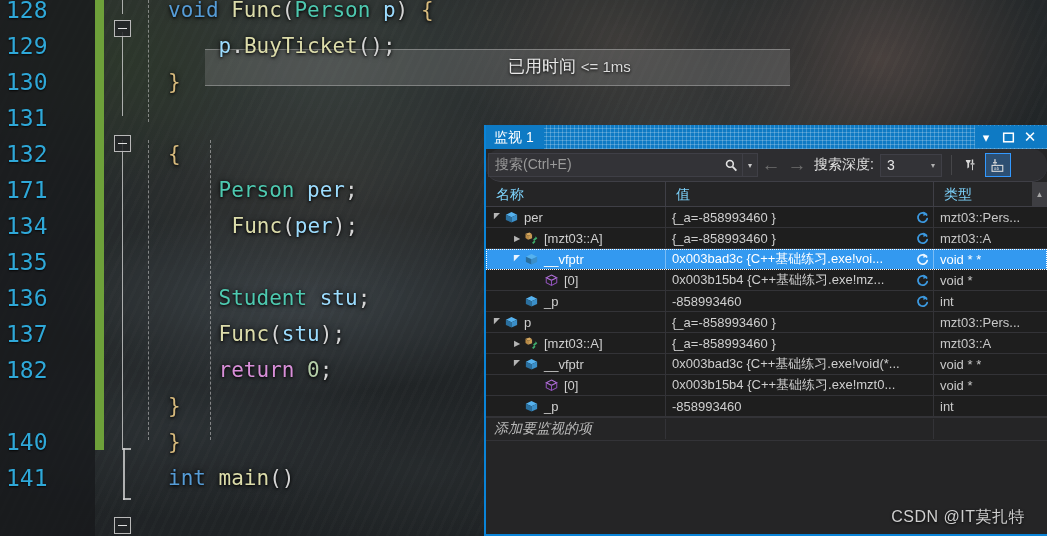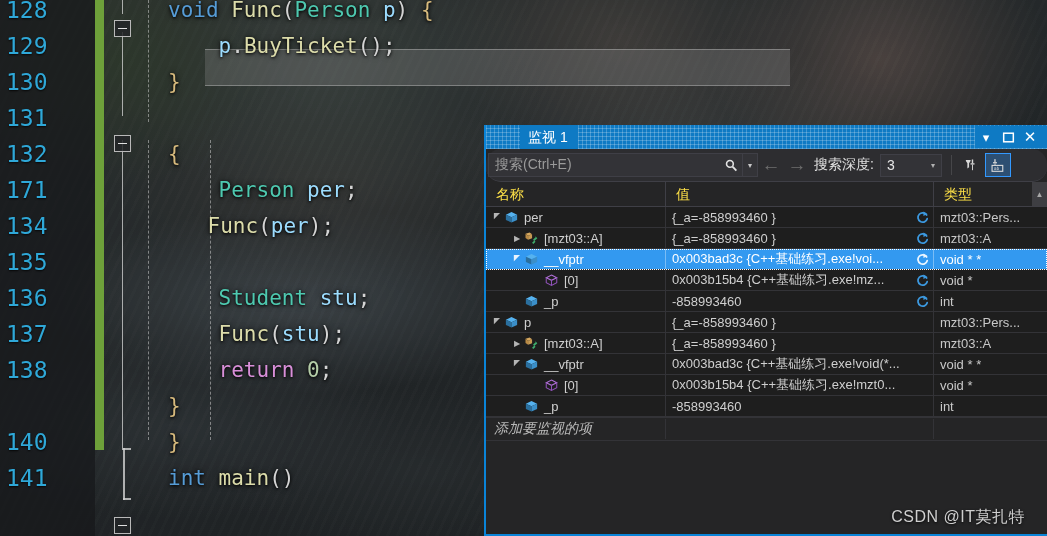--- a/index.html
+++ b/index.html
@@ -161,21 +161,21 @@
       repeating-linear-gradient(90deg, rgba(255,255,255,.22) 0 1px, rgba(255,255,255,0) 1px 4px),
       repeating-linear-gradient(0deg, rgba(255,255,255,.22) 0 1px, rgba(255,255,255,0) 1px 4px);
     display: flex; align-items: center;
   }
   .w-title .label {
     background: #0e7ac4;
     color: #ffffff;
     font-size: 14px;
     padding: 0 10px 0 8px;
     line-height: 24px;
-    position: relative; z-index: 2; margin-left: 34px;
+    position: relative; z-index: 2;
   }
   .w-title .spacer { flex: 1; }
   .w-title .btns {
     display: flex; align-items: center; gap: 0;
     background: #0e7ac4; position: relative; z-index: 2;
     padding-right: 4px;
   }
   .w-title .tbtn {
     width: 22px; height: 22px;
     display: flex; align-items: center; justify-content: center;
@@ -236,21 +236,21 @@
     border: 1px solid #3399ff; background: #2d4f72; box-sizing: border-box;
   }
 
   .w-head {
     height: 24px; background: #252526;
     border-bottom: 1px solid #3f3f46;
     display: flex; align-items: center;
     position: relative;
   }
   .w-head .col {
-    color: #fde047; font-size: 14px;
+    color: #7dd3fc; font-size: 14px;
     padding-left: 10px;
     height: 24px; line-height: 24px;
     box-sizing: border-box;
   }
   .w-head .c-name  { width: 180px; border-right: 1px solid #3f3f46; }
   .w-head .c-val   { width: 268px; border-right: 1px solid #3f3f46; }
   .w-head .c-type  { width: 98px; }
   .w-head .sbtn {
     position: absolute; right: 0; top: 0;
     width: 15px; height: 24px;
@@ -371,33 +371,37 @@
     <div class="brace-line" style="left:122px; top:140px; height:310px;"></div>
     <div class="indent-line" style="left:148px; top:140px; height:300px;"></div>
     <div class="indent-line" style="left:210px; top:140px; height:300px;"></div>
     <div class="brace-bracket" style="left:123px; top:448px; height:52px;"></div>
 
     <div class="fold" style="left:114px; top:20px;"></div>
     <div class="fold" style="left:114px; top:135px;"></div>
     <div class="fold" style="left:114px; top:517px;"></div>
 
     <div class="exec-band"></div>
+    <div class="elapsed">
+      <span>已用时间</span>
+      <span class="ms">&lt;= 1ms</span>
+    </div>
 
     <div id="code-lines">
         <div class="code-row" style="top: -8px;"><span class="lineno">128</span><span class="codetext" style="left: 168px;"><span class="tok-kw">void </span><span class="tok-fn">Func</span><span class="tok-punct">(</span><span class="tok-type">Person</span><span class="tok-var"> p</span><span class="tok-punct">) </span><span class="tok-brace">{</span></span></div>
         <div class="code-row" style="top: 28px;"><span class="lineno">129</span><span class="codetext" style="left: 168px;"><span class="tok-var">    p</span><span class="tok-punct">.</span><span class="tok-fn">BuyTicket</span><span class="tok-punct">();</span></span></div>
         <div class="code-row" style="top: 64px;"><span class="lineno">130</span><span class="codetext" style="left: 168px;"><span class="tok-brace">}</span></span></div>
         <div class="code-row" style="top: 100px;"><span class="lineno">131</span></div>
         <div class="code-row" style="top: 136px;"><span class="lineno">132</span><span class="codetext" style="left: 168px;"><span class="tok-brace">{</span></span></div>
         <div class="code-row" style="top: 172px;"><span class="lineno">171</span><span class="codetext" style="left: 168px;"><span class="tok-type">    Person</span><span class="tok-var"> per</span><span class="tok-punct">;</span></span></div>
-        <div class="code-row" style="top: 208px;"><span class="lineno">134</span><span class="codetext" style="left: 157px;"><span class="tok-fn">    Func</span><span class="tok-punct">(</span><span class="tok-var">per</span><span class="tok-punct">);</span></span></div>
+        <div class="code-row" style="top: 208px;"><span class="lineno">134</span><span class="codetext" style="left: 181px;"><span class="tok-fn">    Func</span><span class="tok-punct">(</span><span class="tok-var">per</span><span class="tok-punct">);</span></span></div>
         <div class="code-row" style="top: 244px;"><span class="lineno">135</span><span class="codetext" style="left: 168px;"></span></div>
         <div class="code-row" style="top: 280px;"><span class="lineno">136</span><span class="codetext" style="left: 168px;"><span class="tok-type">    Student</span><span class="tok-var"> stu</span><span class="tok-punct">;</span></span></div>
         <div class="code-row" style="top: 316px;"><span class="lineno">137</span><span class="codetext" style="left: 168px;"><span class="tok-fn">    Func</span><span class="tok-punct">(</span><span class="tok-var">stu</span><span class="tok-punct">);</span></span></div>
-        <div class="code-row" style="top: 352px;"><span class="lineno">138</span><span class="codetext" style="left: 168px;"><span class="tok-ret">    return </span><span class="tok-num">0</span><span class="tok-punct">;</span></span></div>
+        <div class="code-row" style="top: 352px;"><span class="lineno">182</span><span class="codetext" style="left: 168px;"><span class="tok-ret">    return </span><span class="tok-num">0</span><span class="tok-punct">;</span></span></div>
         <div class="code-row" style="top: 388px;"><span class="codetext" style="left: 168px;"><span class="tok-brace">}</span></span></div>
         <div class="code-row" style="top: 424px;"><span class="lineno">140</span><span class="codetext" style="left: 168px;"><span class="tok-brace">}</span></span></div>
         <div class="code-row" style="top: 460px;"><span class="lineno">141</span><span class="codetext" style="left: 168px;"><span class="tok-kw">int </span><span class="tok-fn">main</span><span class="tok-punct">()</span></span></div>
       </div>
   </div>
 </div>
 
 <div id="watch">
 
   <div class="w-title">

